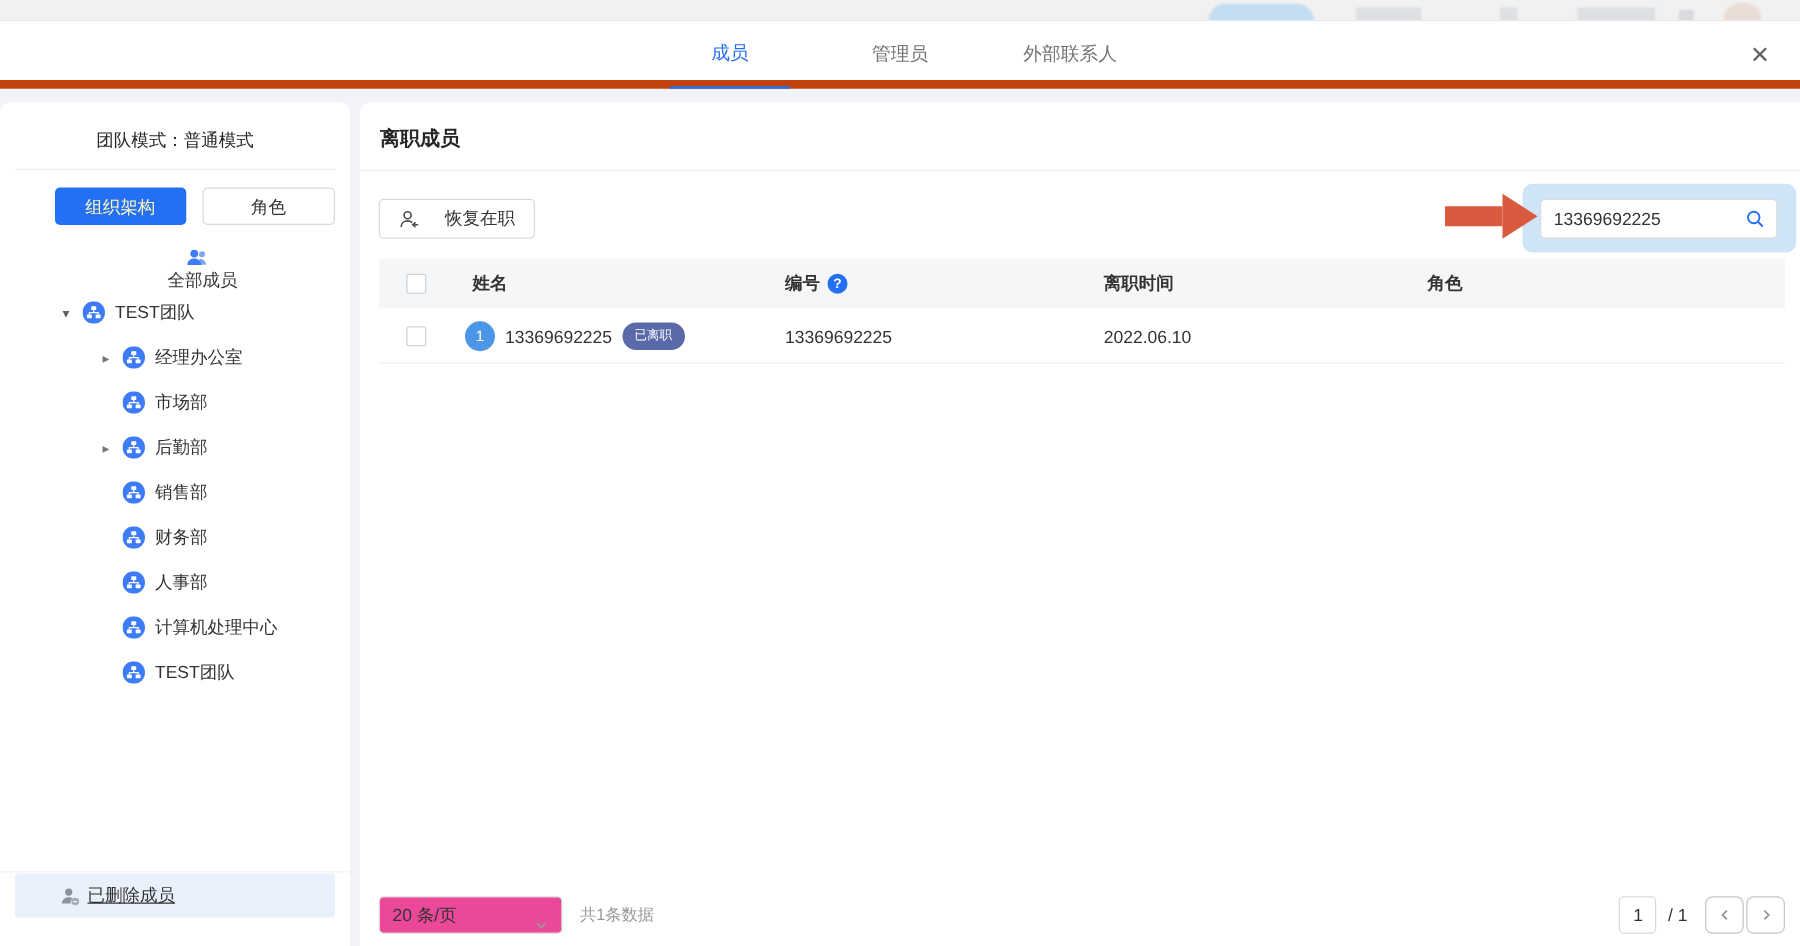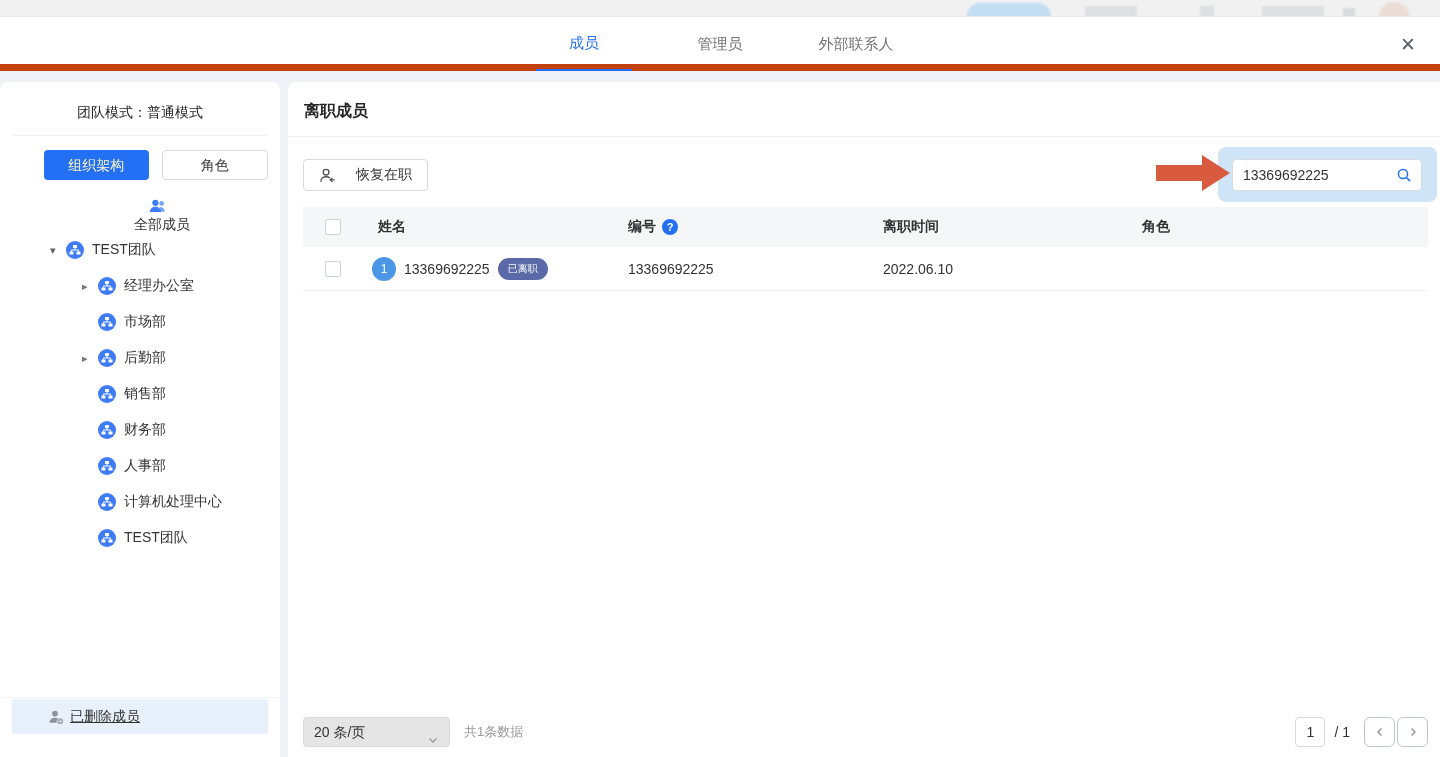--- a/index.html
+++ b/index.html
@@ -95,21 +95,21 @@
   .badge { height:22px; line-height:22px; padding:0 10px; border-radius:11px; background:#5a69a8;
     color:#fff; font-size:10px; white-space:nowrap; }
   .qicon { width:16px; height:16px; border-radius:50%; background:#2470f4; color:#fff; font-size:11px;
     font-weight:bold; display:inline-flex; align-items:center; justify-content:center; margin-left:6px; cursor:pointer; }
 
   .footer { position:absolute; left:15px; right:12px; bottom:10px; height:30px;
     display:flex; align-items:center; justify-content:space-between; }
   .footer-left { display:flex; align-items:center; }
   .page-size-select { position:relative; width:147px; height:30px; border:1px solid #d9d9d9;
     border-radius:4px; line-height:28px; padding-left:10px; font-size:14px; color:#333;
-    background:#e5e5e5; cursor:pointer; }
+    background:#ec4899; cursor:pointer; }
   .select-caret { position:absolute; right:10px; top:9px; }
   .total-text { margin-left:14px; font-size:13px; color:#999; }
   .pager { display:flex; align-items:center; }
   .page-input { width:30px; height:30px; border:1px solid #d9d9d9; border-radius:4px;
     text-align:center; font-size:14px; color:#333; outline:none; }
   .page-sep { margin:0 14px 0 9px; font-size:14px; color:#333; }
   .pg-btn { width:31px; height:30px; border:1px solid #c0c4cc; border-radius:6px; background:#fff;
     display:flex; align-items:center; justify-content:center; cursor:pointer; }
   .pg-btn + .pg-btn { margin-left:2px; }
 </style>

